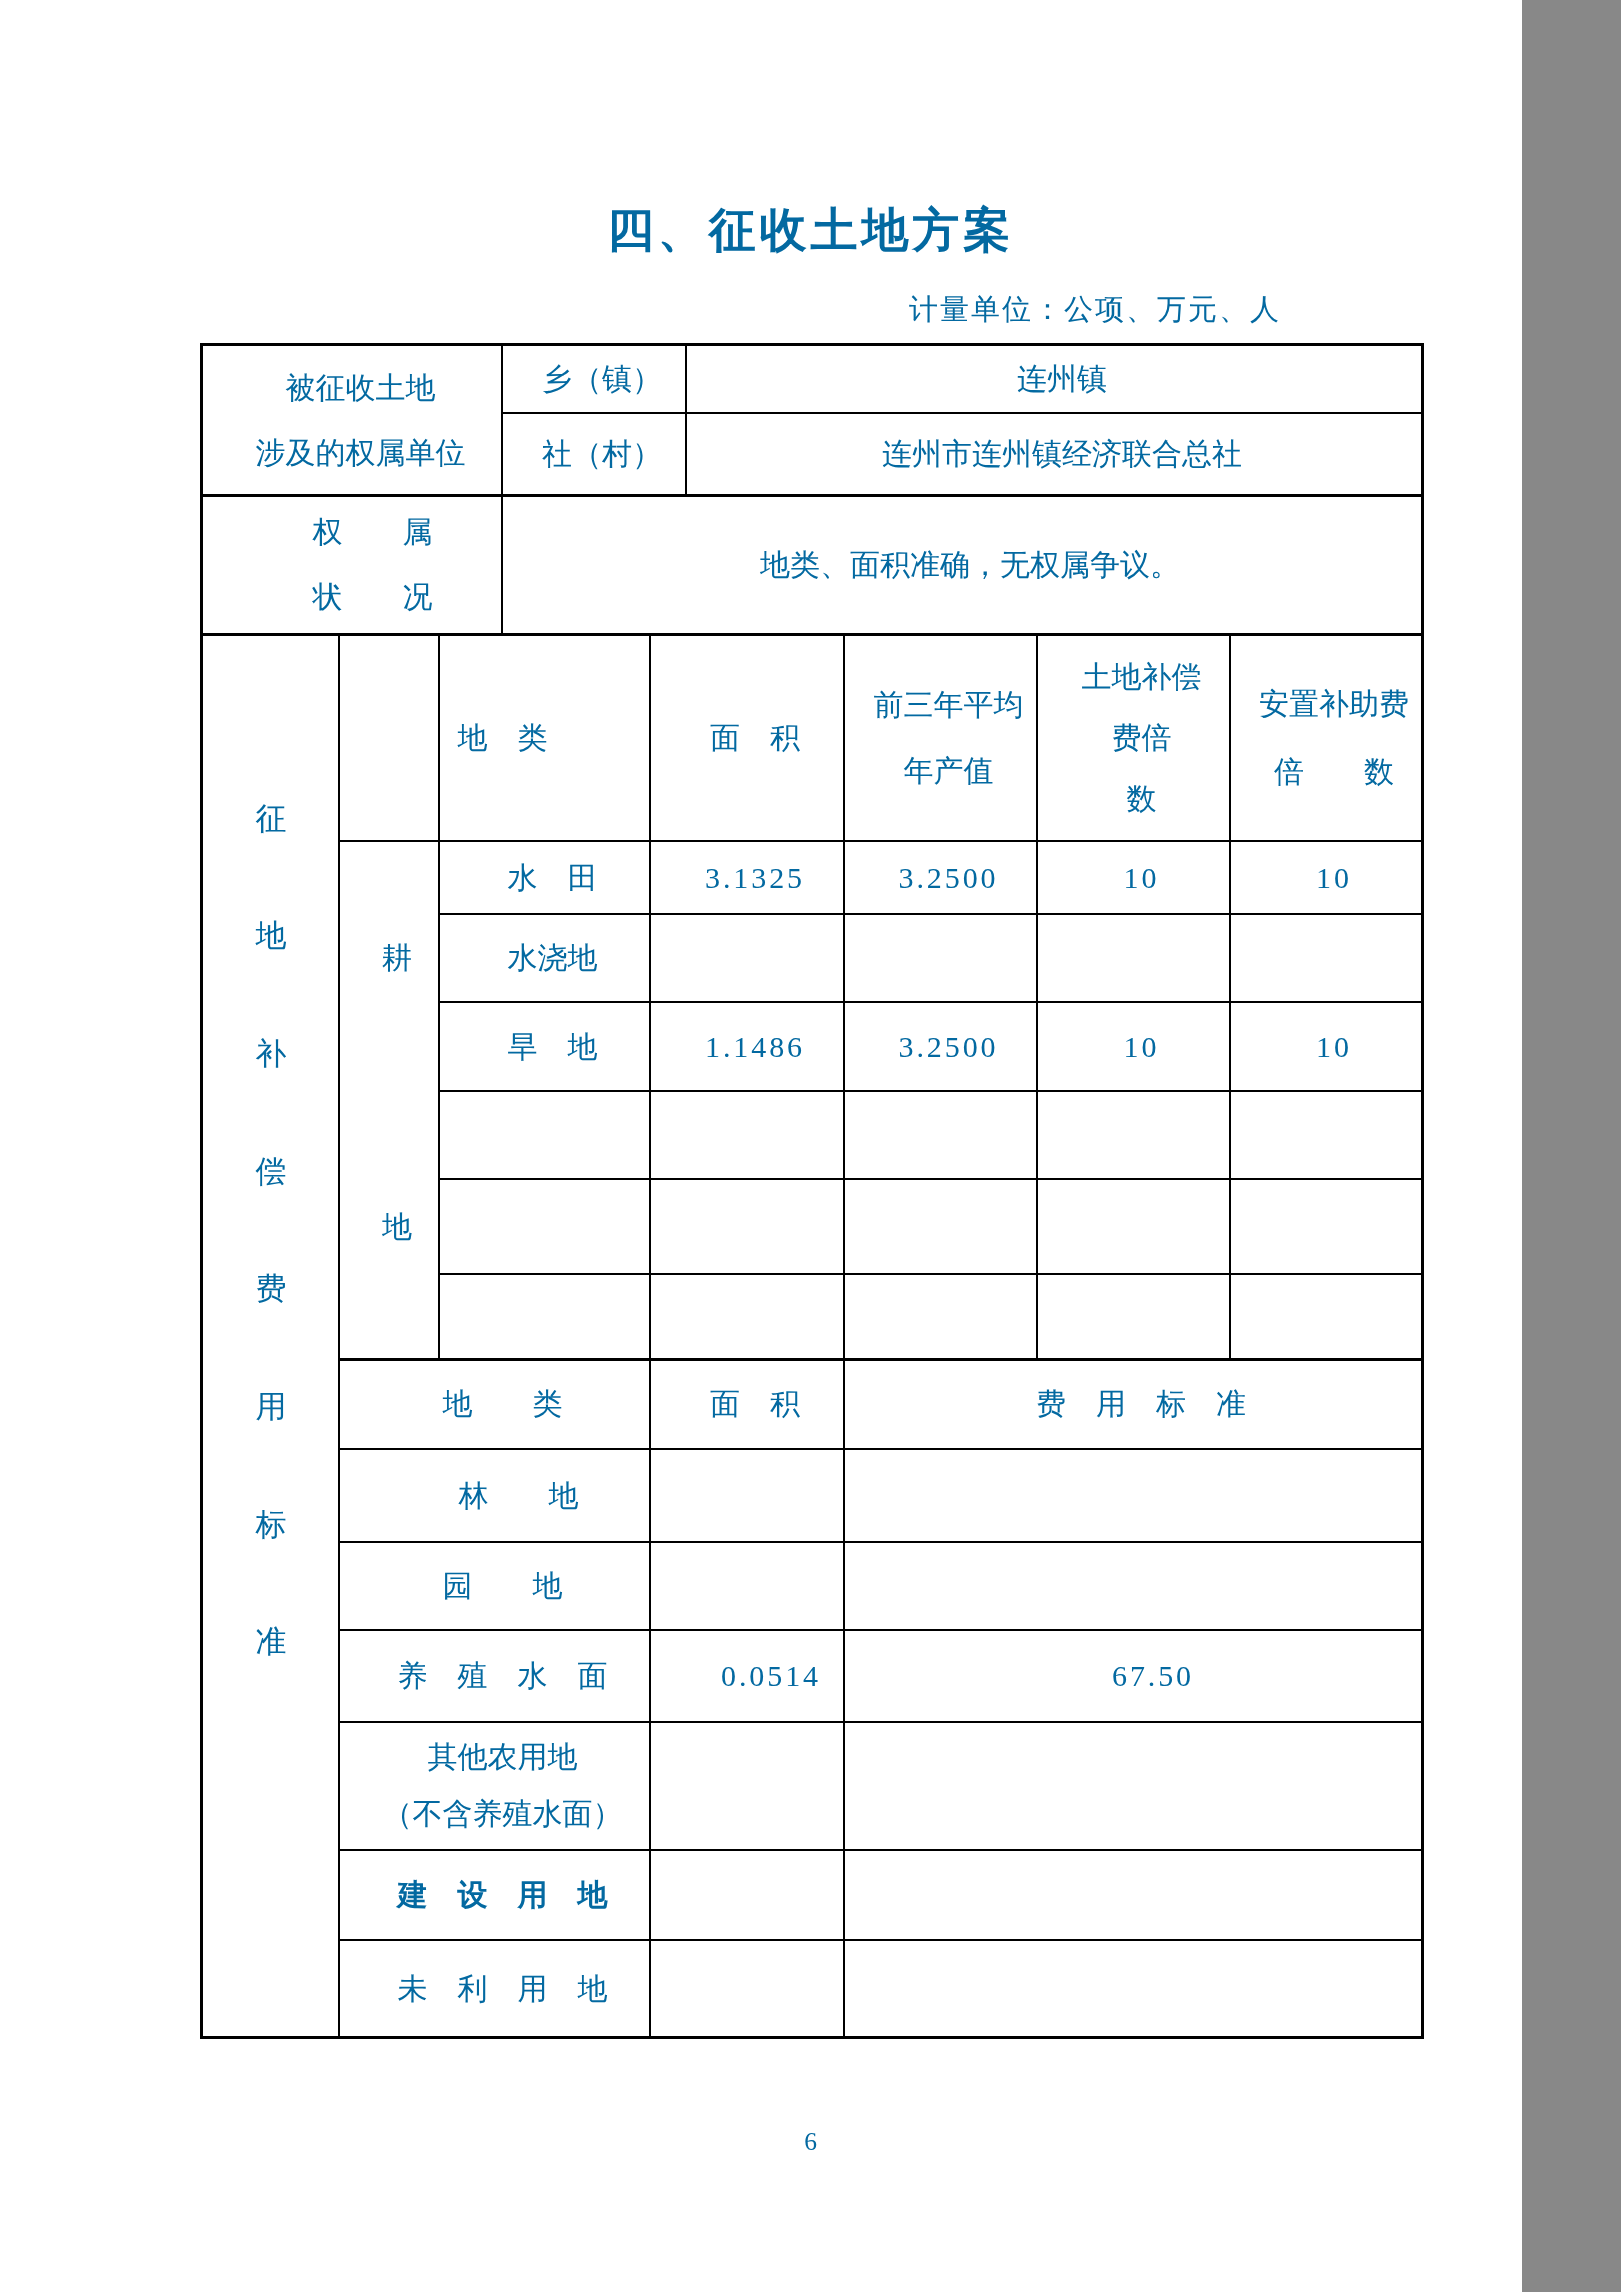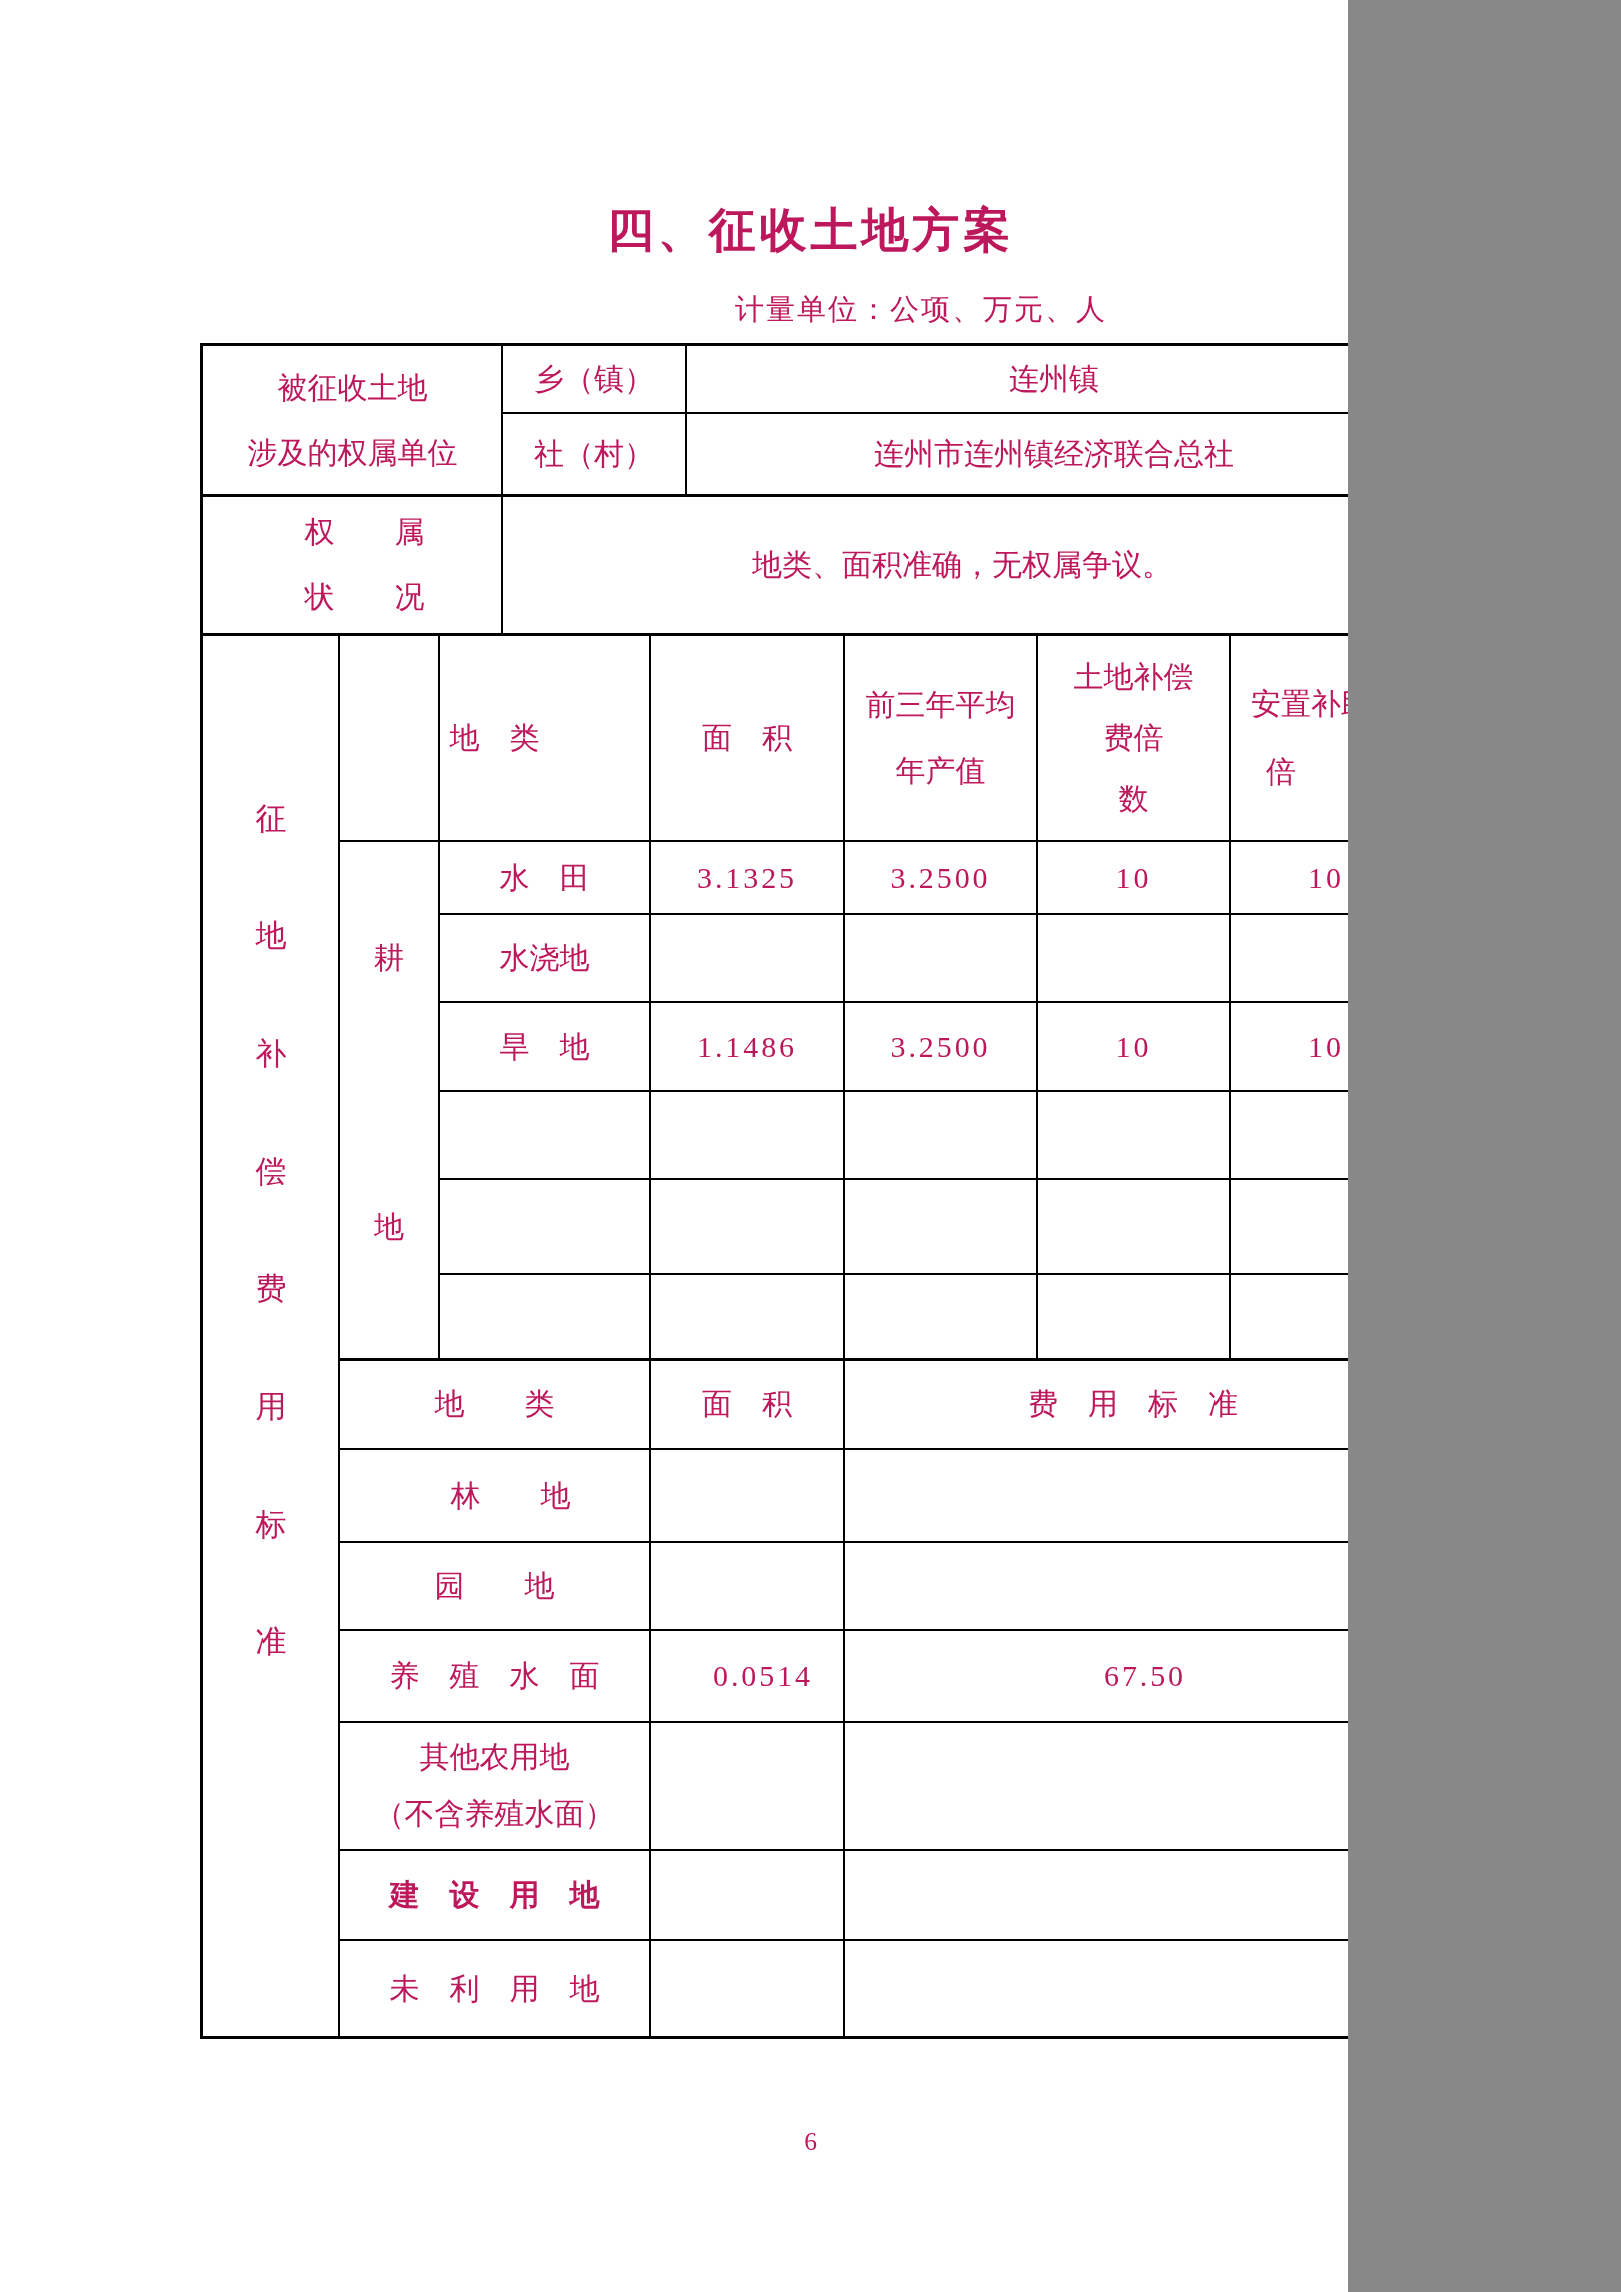--- a/index.html
+++ b/index.html
@@ -1,40 +1,40 @@
 <!DOCTYPE html>
 <html><head>
 <meta charset="utf-8">
 <style>
   html,body{margin:0;padding:0;background:#888;}
   #page{
     position:relative;
-    width:1348px;height:2293px;
+    width:1522px;height:2293px;
     background:#ffffff;
     font-family:"Liberation Serif","DejaVu Serif",serif;
-    color:#be185d;
+    color:#0369a1;
     overflow:hidden;
   }
   .title{
     position:absolute;left:0;top:200px;width:1621px;
     text-align:center;font-size:47px;font-weight:bold;
     letter-spacing:3.9px;line-height:61px;
   }
   .unit-note{
     position:absolute;top:290px;right:241px;
     font-size:29px;letter-spacing:2px;
   }
   .pagenum{
     position:absolute;left:0;top:2127px;width:1621px;
     text-align:center;font-size:25.5px;
   }
   .hl,.vl{position:absolute;background:#000;}
   .c{
     position:absolute;display:flex;align-items:center;justify-content:center;
-    font-size:30px;text-align:left;line-height:1.25;
+    font-size:30px;text-align:left;line-height:1.25;margin-left:8px;
   }
   .ml{flex-direction:column;}
   .num{font-size:30px;letter-spacing:2.9px;}
   .side-char{
     position:absolute;left:203px;width:136px;height:39px;
     text-align:center;font-size:31px;line-height:39px;
   }
 </style>
 </head>
 <body>

